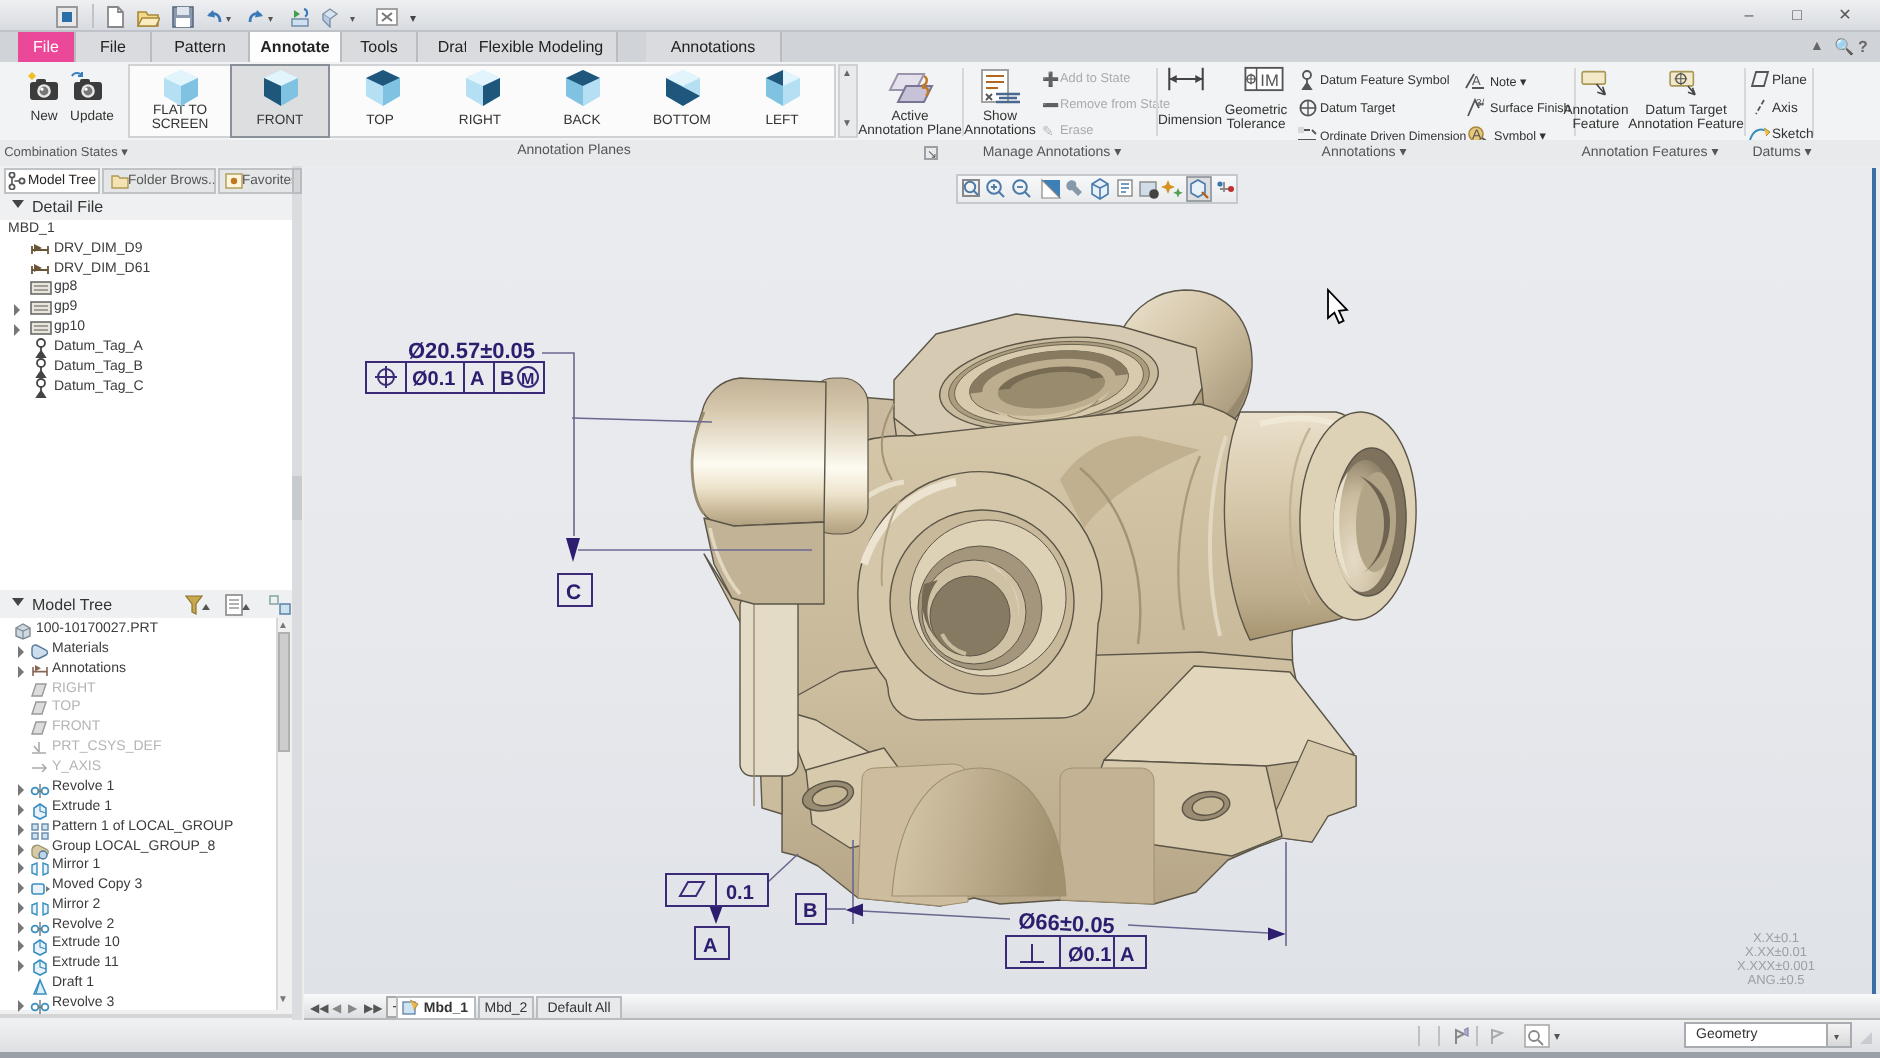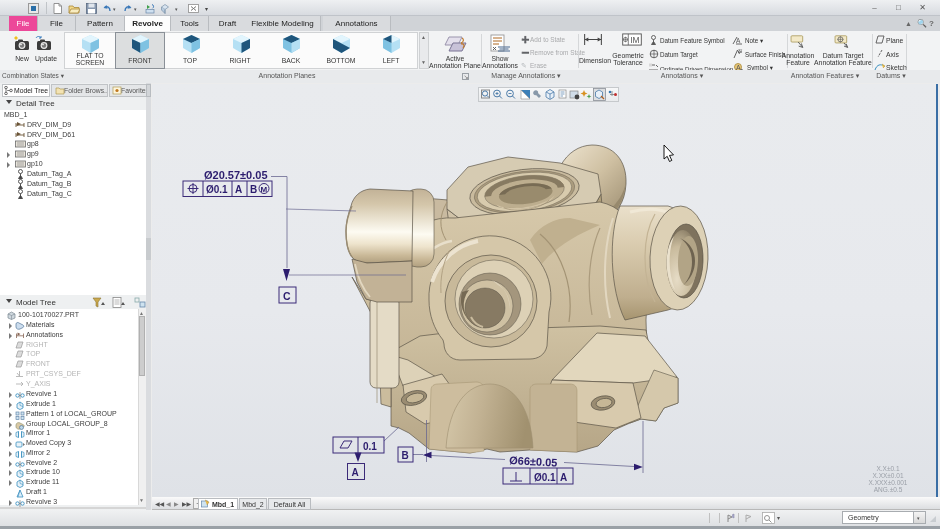--- a/index.html
+++ b/index.html
@@ -82,24 +82,24 @@
     </svg>
   <div style="left:205px;top:5px;font-size:6px;color:#444;">▾</div>
   <div class="winbtn" style="left:866px;">–</div>
   <div class="winbtn" style="left:890px;">□</div>
   <div class="winbtn" style="left:914px;">✕</div>
 </div>
 <div id="tabrow">
   <div id="tab-file" class="rtab" style="left:9px;width:29px;">File</div>
   <div class="rtab" style="left:38px;width:38px;">File</div>
   <div class="rtab" style="left:76px;width:49px;">Pattern</div>
-  <div id="tab-annotate" class="rtab" style="left:125px;width:46px;">Revolve</div>
+  <div id="tab-annotate" class="rtab" style="left:125px;width:46px;">Annotate</div>
   <div class="rtab" style="left:171px;width:38px;">Tools</div>
   <div class="rtab" style="left:209px;width:38px;">Draft</div>
-  <div class="rtab" style="left:245px;width:76px;">Flexible Modeling</div>
+  <div class="rtab" style="left:233px;width:76px;">Flexible Modeling</div>
   <div class="rtab" style="left:323px;width:68px;">Annotations</div>
   <div style="left:905px;top:4px;font-size:7px;color:#666;">▲</div>
   <div style="left:917px;top:3px;font-size:8px;color:#666;">🔍</div>
   <div style="left:929px;top:3px;font-size:8px;color:#666;font-weight:bold;">?</div>
 </div>
 <div id="ribbon">
 
   <svg style="left:13px;top:4px;" width="18" height="17" viewBox="0 0 18 17">
       <path d="M3 1l2 2-2 2-2-2z" fill="#f0c020"></path>
       <rect x="2" y="6" width="14" height="9" rx="1.5" fill="#3c3c3c"></rect>
@@ -297,21 +297,21 @@
   <svg style="left:55px;top:3px;" width="10" height="9" viewBox="0 0 10 9">
       <path d="M1 2h3l1 1h4v5H1z" fill="#f3e3b3" stroke="#b09a55" stroke-width="0.7"></path>
     </svg>
   <svg style="left:112px;top:3px;" width="10" height="9" viewBox="0 0 10 9">
       <rect x="1" y="1" width="8" height="7" fill="#fdf6dd" stroke="#b09a55" stroke-width="0.7"></rect>
       <circle cx="5" cy="4.5" r="1.6" fill="#c07820"></circle>
     </svg>
 
   <div id="treehead1" style="top:14px;left:0;white-space:nowrap;">
       <span style="position:absolute;left:6px;top:3px;width:0;height:0;border-top:4px solid #444;border-left:3px solid transparent;border-right:3px solid transparent;"></span>
-      <span style="position:absolute;left:16px;top:2px;">Detail Tree</span>
+      <span style="position:absolute;left:16px;top:2px;">Detail File</span>
     </div>
   <div class="white" style="left:0;top:27px;width:146px;height:185px;"></div>
   <div class="ti" style="left:4px;top:28px;">MBD_1</div>
   <div class="ti" style="left:27px;top:38px;">DRV_DIM_D9</div>
   <div class="ti" style="left:27px;top:48px;">DRV_DIM_D61</div>
   <div class="ti" style="left:27px;top:57px;">gp8</div>
   <div class="ti" style="left:27px;top:67px;">gp9</div>
   <div class="ti" style="left:27px;top:77px;">gp10</div>
   <div class="ti" style="left:27px;top:87px;">Datum_Tag_A</div>
   <div class="ti" style="left:27px;top:97px;">Datum_Tag_B</div>

